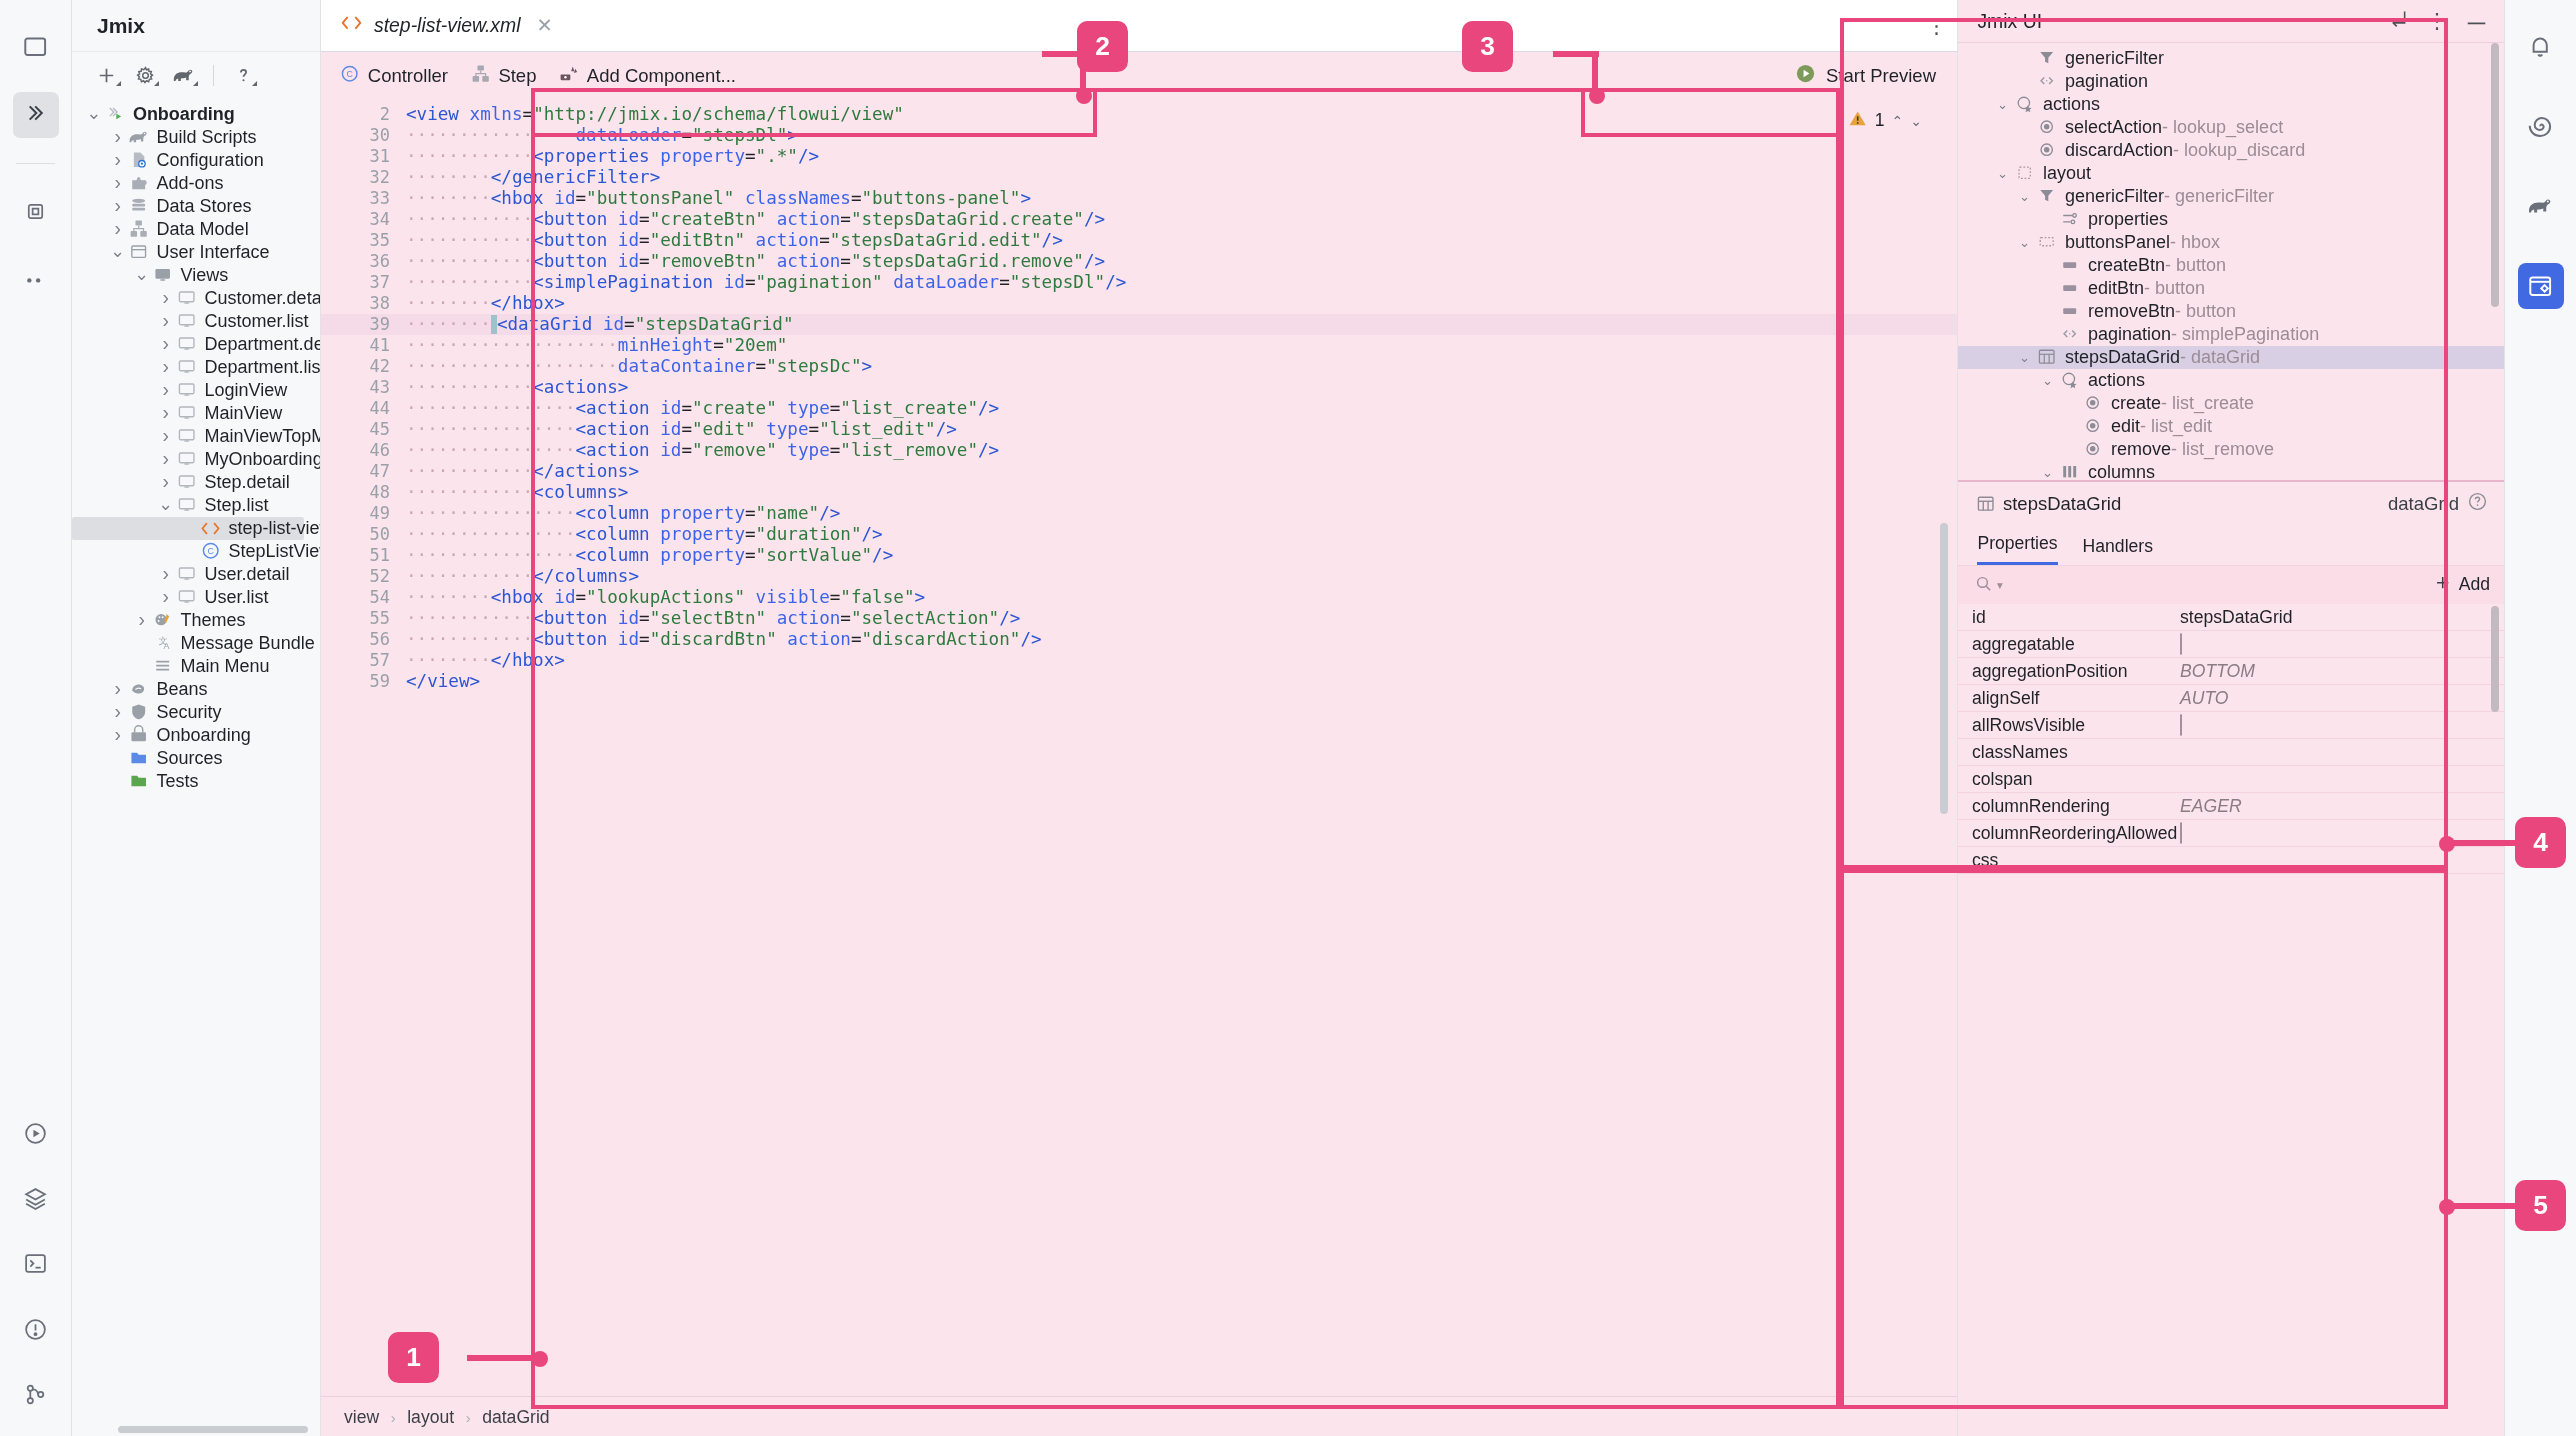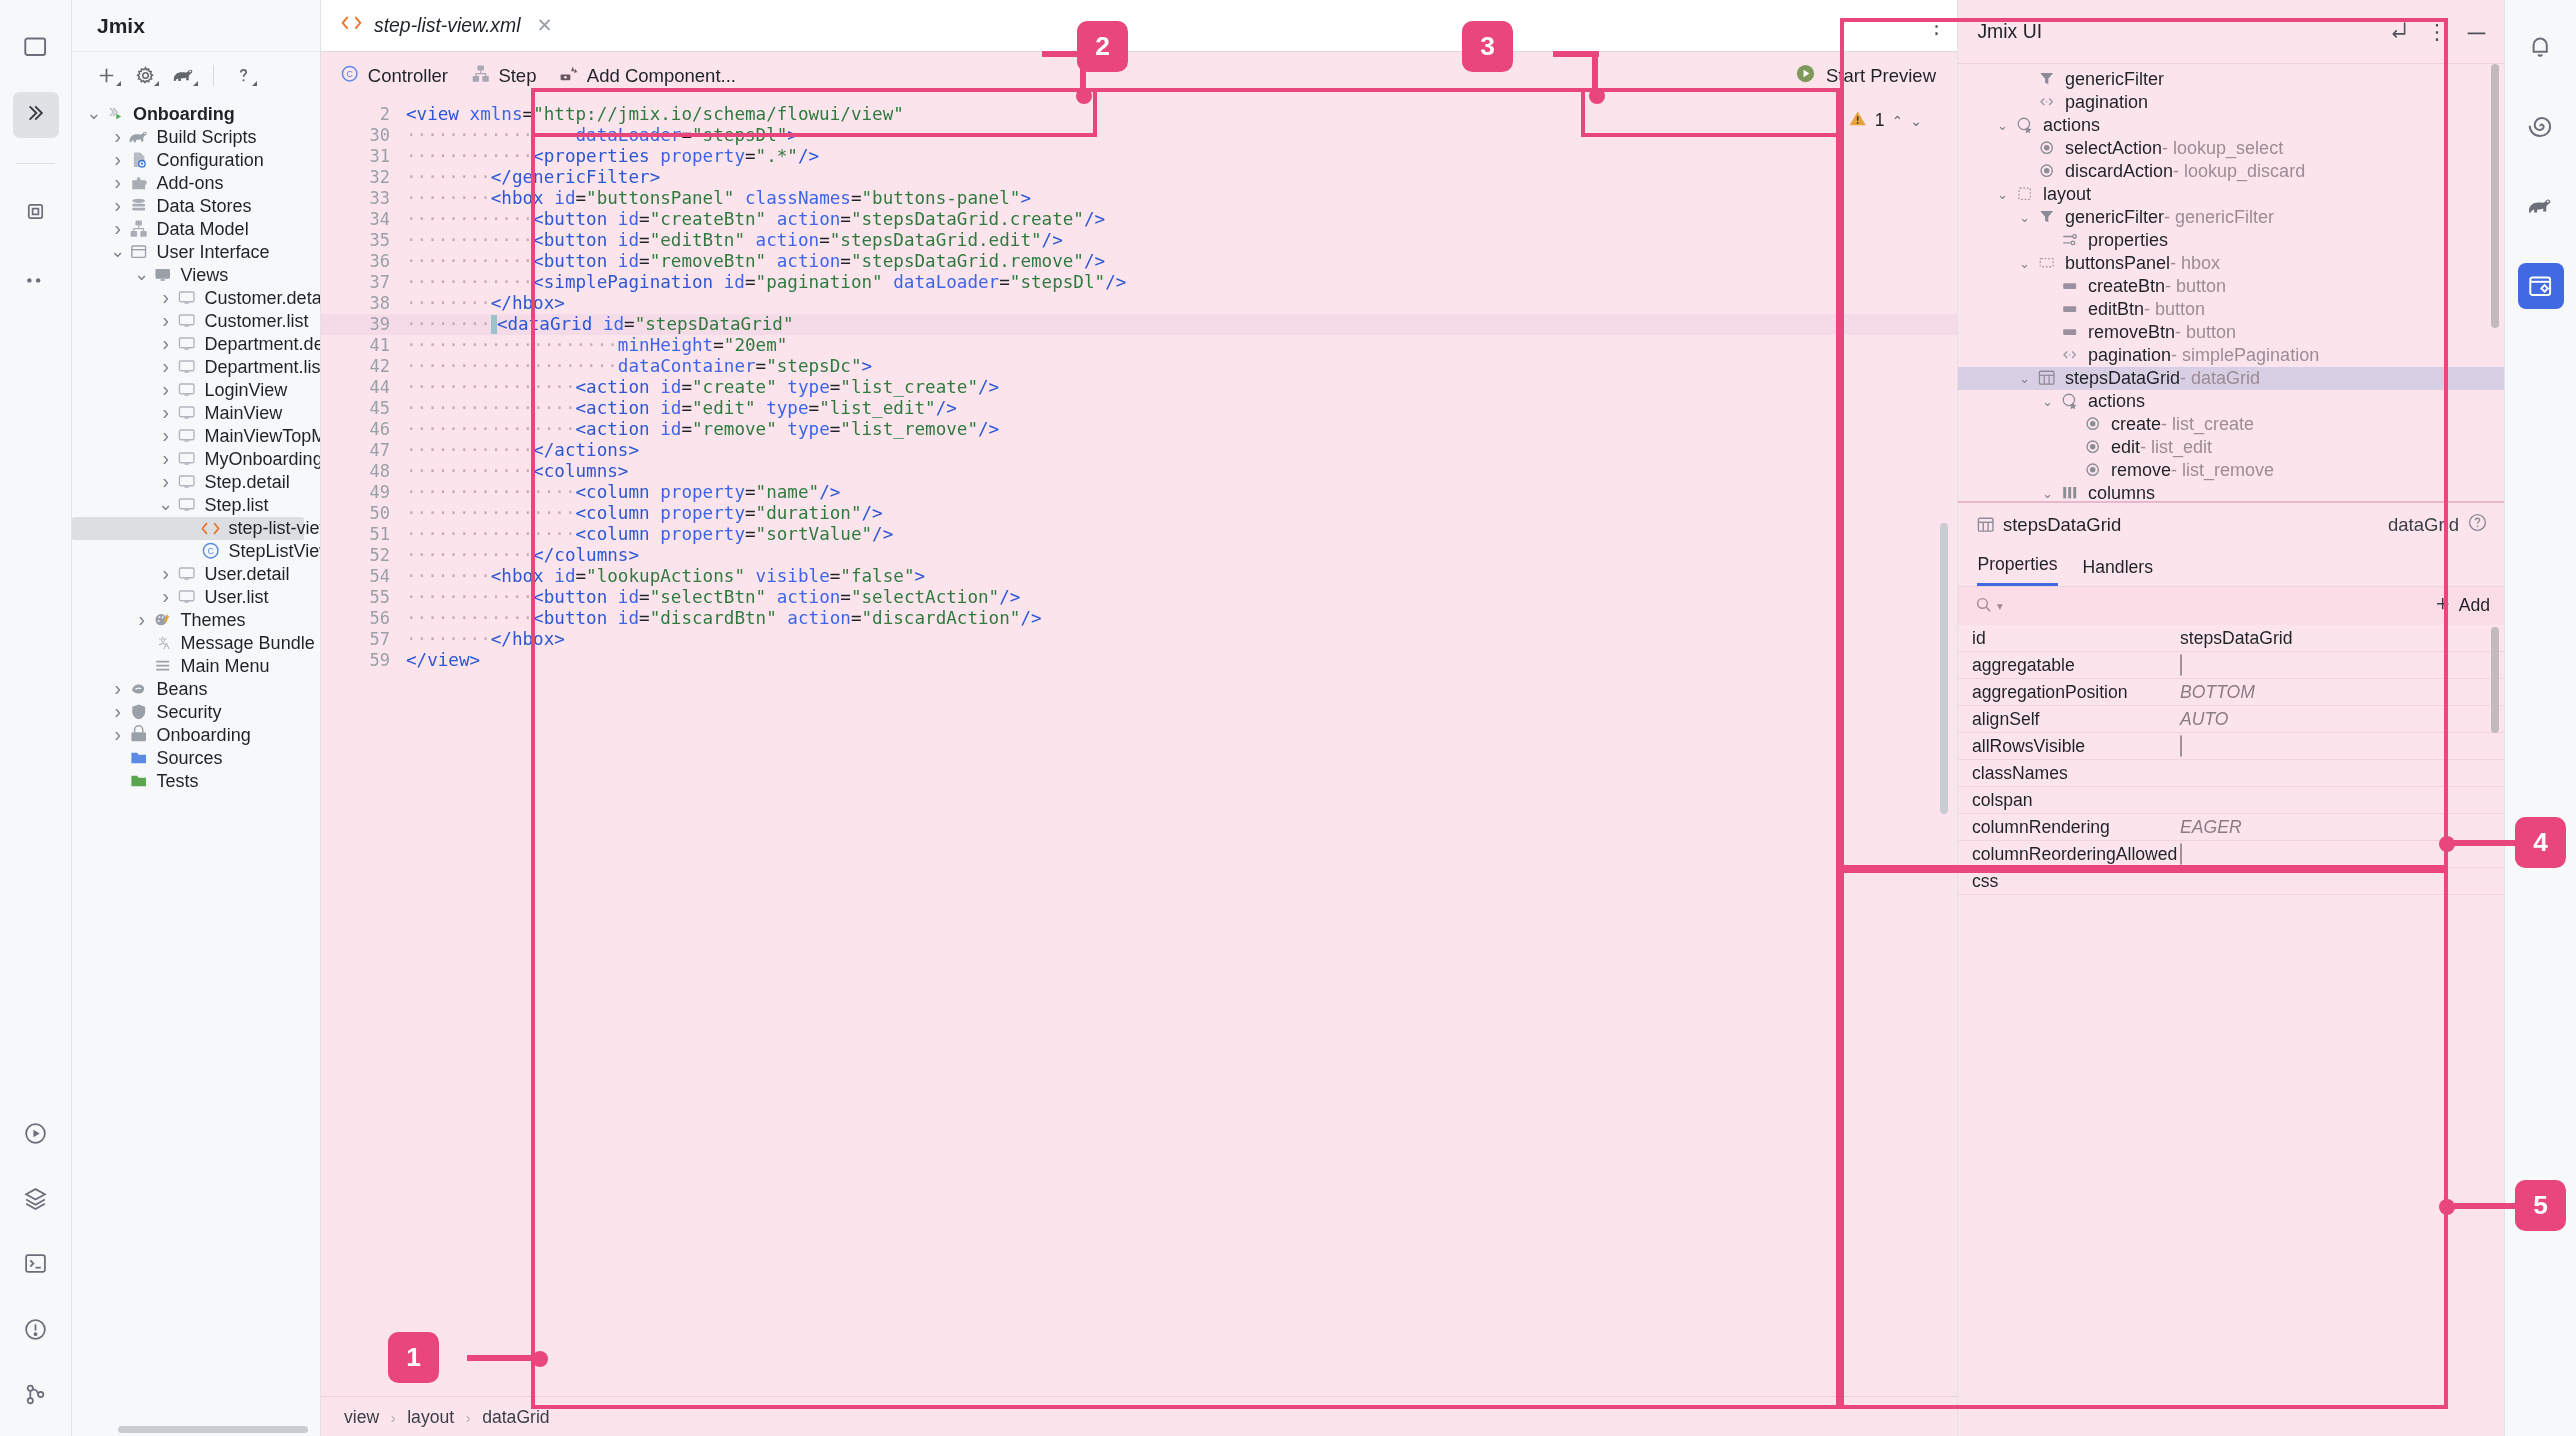--- a/index.html
+++ b/index.html
@@ -125,21 +125,21 @@
     background: #c9ccd1; border-radius: 4.4px; }
 
   .breadcrumb { height: 41px; background: #fce4ec; display: flex; align-items: center;
     gap: 11.5px; padding-left: 23px; font-size: 17.6px; color: #3a3f47;
     border-top: 0.9px solid #eccfdb; }
   .breadcrumb .sepc { color: #a9aeb6; font-size: 15px; }
 
   
   .right { width: 547px; flex: 0 0 547px; background: #fce4ec;
     display: flex; flex-direction: column; border-left: 0.9px solid #e0e2e6; }
-  .r-head { height: 64px; display: flex; align-items: center; padding: 0 16px 0 19.4px;
+  .r-head { height: 43px; display: flex; align-items: center; padding: 0 16px 0 19.4px;
     font-size: 19.4px; color: #1f2328; border-bottom: 0.9px solid #f0cfdd; }
   .r-head .ttl { font-weight: 400; }
   .r-head .acts { margin-left: auto; display: flex; align-items: center; gap: 17.6px;
     color: #4c5158; }
   .ui-tree { flex: 0 0 437px; overflow: hidden; padding-top: 3.5px; position: relative; }
   .un { display: flex; align-items: center; height: 23px; white-space: nowrap;
     font-size: 18px; color: #1f2328; padding-right: 7px; }
   .un .arrow { width: 21px; flex: 0 0 21px; text-align: center; color: #7b808a; font-size: 13.2px; }
   .un .uico { width: 23px; flex: 0 0 23px; display: flex; align-items: center;
     justify-content: center; margin-right: 7px; }
@@ -685,20 +685,21 @@
           <div class="cl"><span class="ln">32</span><span class="code"><span class="ind">········</span><span class="tg">&lt;/genericFilter&gt;</span></span></div>
           <div class="cl"><span class="ln">33</span><span class="code"><span class="ind">········</span><span class="tg">&lt;</span><span class="tg">hbox</span><span class="code"> </span><span class="at">id</span><span class="code">=</span><span class="vl">"buttonsPanel"</span><span class="code"> </span><span class="at">classNames</span><span class="code">=</span><span class="vl">"buttons-panel"</span><span class="tg">&gt;</span></span></div>
           <div class="cl"><span class="ln">34</span><span class="code"><span class="ind">············</span><span class="tg">&lt;</span><span class="tg">button</span><span class="code"> </span><span class="at">id</span><span class="code">=</span><span class="vl">"createBtn"</span><span class="code"> </span><span class="at">action</span><span class="code">=</span><span class="vl">"stepsDataGrid.create"</span><span class="tg">/&gt;</span></span></div>
           <div class="cl"><span class="ln">35</span><span class="code"><span class="ind">············</span><span class="tg">&lt;</span><span class="tg">button</span><span class="code"> </span><span class="at">id</span><span class="code">=</span><span class="vl">"editBtn"</span><span class="code"> </span><span class="at">action</span><span class="code">=</span><span class="vl">"stepsDataGrid.edit"</span><span class="tg">/&gt;</span></span></div>
           <div class="cl"><span class="ln">36</span><span class="code"><span class="ind">············</span><span class="tg">&lt;</span><span class="tg">button</span><span class="code"> </span><span class="at">id</span><span class="code">=</span><span class="vl">"removeBtn"</span><span class="code"> </span><span class="at">action</span><span class="code">=</span><span class="vl">"stepsDataGrid.remove"</span><span class="tg">/&gt;</span></span></div>
           <div class="cl"><span class="ln">37</span><span class="code"><span class="ind">············</span><span class="tg">&lt;</span><span class="tg">simplePagination</span><span class="code"> </span><span class="at">id</span><span class="code">=</span><span class="vl">"pagination"</span><span class="code"> </span><span class="at">dataLoader</span><span class="code">=</span><span class="vl">"stepsDl"</span><span class="tg">/&gt;</span></span></div>
           <div class="cl"><span class="ln">38</span><span class="code"><span class="ind">········</span><span class="tg">&lt;/hbox&gt;</span></span></div>
           <div class="cl cursorline"><span class="ln">39</span><span class="code"><span class="ind">········</span><span class="caret-blk"></span><span class="tg">&lt;</span><span class="tg">dataGrid</span><span class="code"> </span><span class="at">id</span><span class="code">=</span><span class="vl">"stepsDataGrid"</span></span></div>
           <div class="cl"><span class="ln">41</span><span class="code"><span class="ind">····················</span><span class="at">minHeight</span><span class="code">=</span><span class="vl">"20em"</span></span></div>
           <div class="cl"><span class="ln">42</span><span class="code"><span class="ind">····················</span><span class="at">dataContainer</span><span class="code">=</span><span class="vl">"stepsDc"</span><span class="tg">&gt;</span></span></div>
+          <div class="cl"><span class="ln">43</span><span class="code"><span class="ind">············</span><span class="tg">&lt;actions&gt;</span></span></div>
           <div class="cl"><span class="ln">44</span><span class="code"><span class="ind">················</span><span class="tg">&lt;</span><span class="tg">action</span><span class="code"> </span><span class="at">id</span><span class="code">=</span><span class="vl">"create"</span><span class="code"> </span><span class="at">type</span><span class="code">=</span><span class="vl">"list_create"</span><span class="tg">/&gt;</span></span></div>
           <div class="cl"><span class="ln">45</span><span class="code"><span class="ind">················</span><span class="tg">&lt;</span><span class="tg">action</span><span class="code"> </span><span class="at">id</span><span class="code">=</span><span class="vl">"edit"</span><span class="code"> </span><span class="at">type</span><span class="code">=</span><span class="vl">"list_edit"</span><span class="tg">/&gt;</span></span></div>
           <div class="cl"><span class="ln">46</span><span class="code"><span class="ind">················</span><span class="tg">&lt;</span><span class="tg">action</span><span class="code"> </span><span class="at">id</span><span class="code">=</span><span class="vl">"remove"</span><span class="code"> </span><span class="at">type</span><span class="code">=</span><span class="vl">"list_remove"</span><span class="tg">/&gt;</span></span></div>
           <div class="cl"><span class="ln">47</span><span class="code"><span class="ind">············</span><span class="tg">&lt;/actions&gt;</span></span></div>
           <div class="cl"><span class="ln">48</span><span class="code"><span class="ind">············</span><span class="tg">&lt;columns&gt;</span></span></div>
           <div class="cl"><span class="ln">49</span><span class="code"><span class="ind">················</span><span class="tg">&lt;</span><span class="tg">column</span><span class="code"> </span><span class="at">property</span><span class="code">=</span><span class="vl">"name"</span><span class="tg">/&gt;</span></span></div>
           <div class="cl"><span class="ln">50</span><span class="code"><span class="ind">················</span><span class="tg">&lt;</span><span class="tg">column</span><span class="code"> </span><span class="at">property</span><span class="code">=</span><span class="vl">"duration"</span><span class="tg">/&gt;</span></span></div>
           <div class="cl"><span class="ln">51</span><span class="code"><span class="ind">················</span><span class="tg">&lt;</span><span class="tg">column</span><span class="code"> </span><span class="at">property</span><span class="code">=</span><span class="vl">"sortValue"</span><span class="tg">/&gt;</span></span></div>
           <div class="cl"><span class="ln">52</span><span class="code"><span class="ind">············</span><span class="tg">&lt;/columns&gt;</span></span></div>
           <div class="cl"><span class="ln">54</span><span class="code"><span class="ind">········</span><span class="tg">&lt;</span><span class="tg">hbox</span><span class="code"> </span><span class="at">id</span><span class="code">=</span><span class="vl">"lookupActions"</span><span class="code"> </span><span class="at">visible</span><span class="code">=</span><span class="vl">"false"</span><span class="tg">&gt;</span></span></div>

